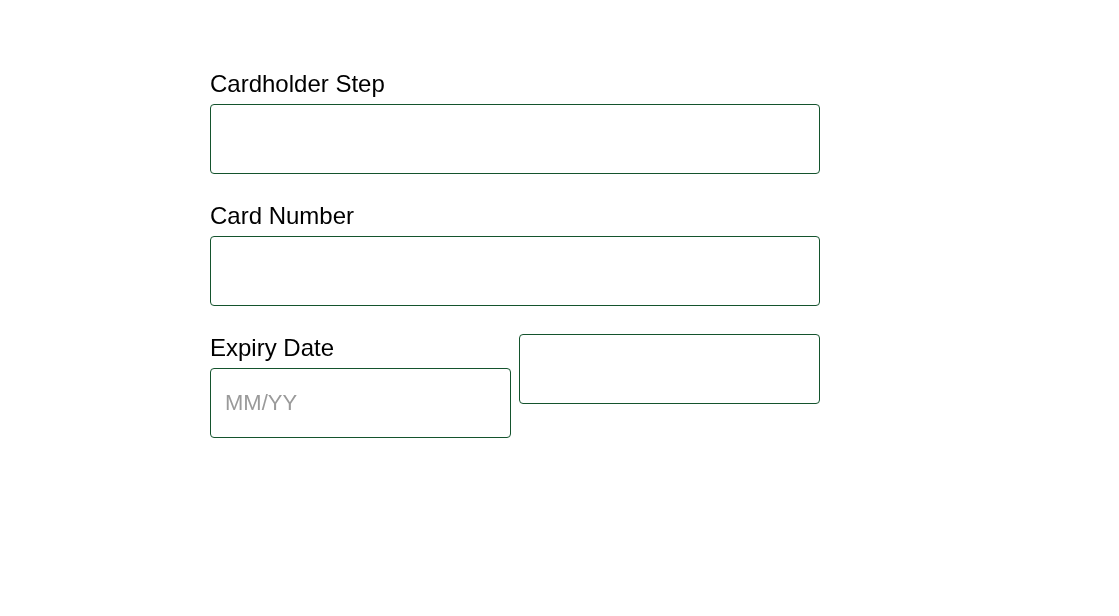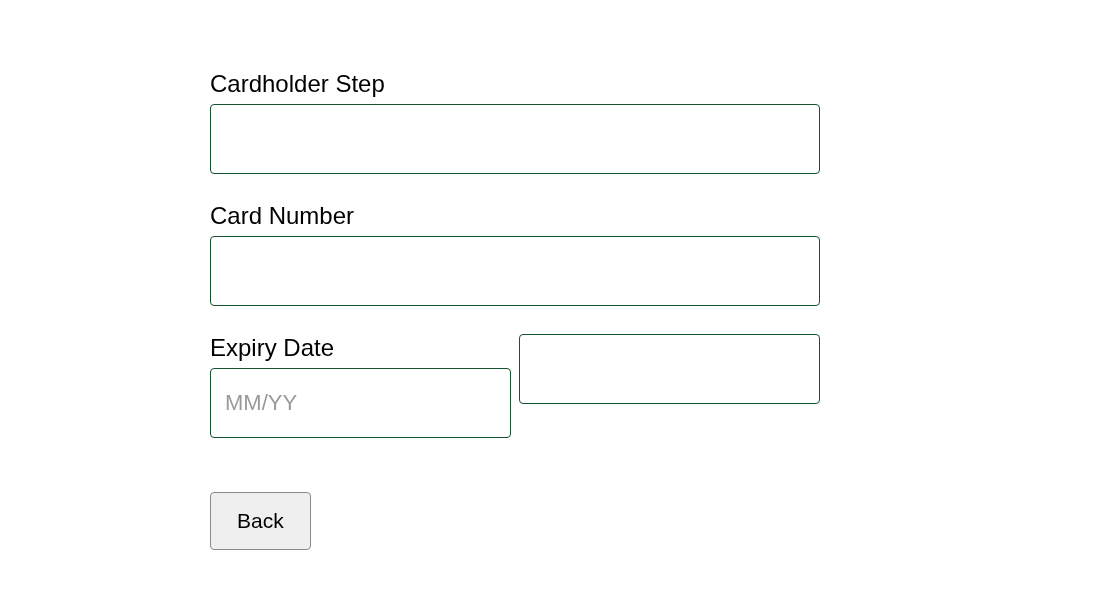--- a/index.html
+++ b/index.html
@@ -39,21 +39,21 @@
       border-radius: 4px;
       background: #ffffff;
       color: #000000;
     }
     .text-input::placeholder {
       color: #9a9a9a;
     }
     .row {
       display: flex;
       gap: 8px;
-      margin-bottom: 54px;
+      margin-bottom: 26px;
     }
     .row .col {
       flex: 1;
     }
     .button-row {
       display: flex;
       gap: 12px;
     }
     .btn {
       font-size: 21px;
@@ -85,16 +85,15 @@
     <div class="col">
       <label class="field-label">Expiry Date</label>
       <input type="text" class="text-input" placeholder="MM/YY" style="">
     </div>
     <div class="col">
       <input type="text" class="text-input" placeholder="" style="">
     </div>
   </div>
 
   <div class="button-row">
-    <button class="btn">Back</button>
   </div>
 
 </div>
 
 </body></html>

